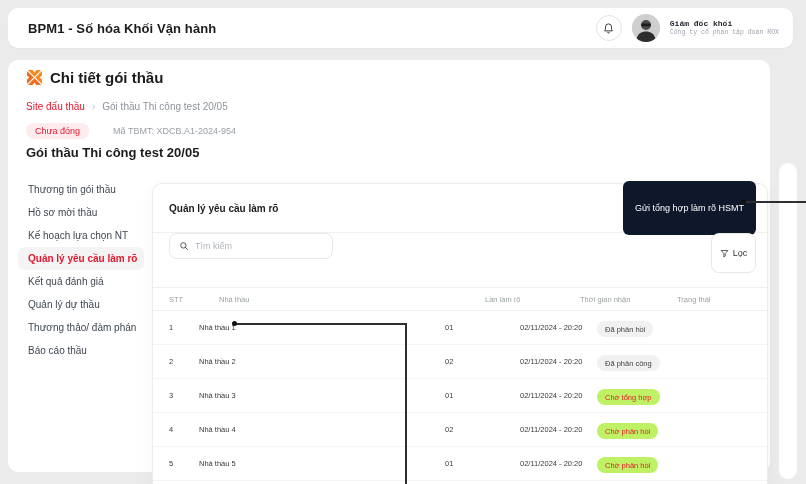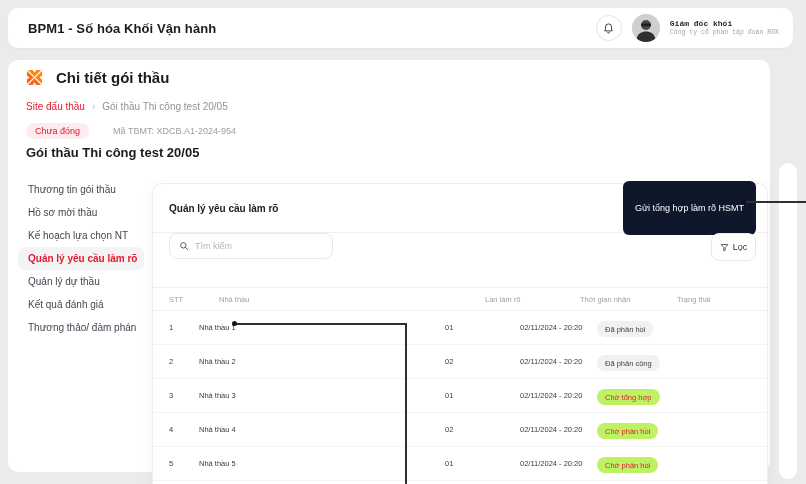--- a/index.html
+++ b/index.html
@@ -21,21 +21,21 @@
   .bell-btn { width:26px; height:26px; border-radius:50%; background:#fff;
     border:1px solid #e4e4e4; display:flex; align-items:center; justify-content:center; cursor:pointer; }
   .avatar { width:28px; height:28px; border-radius:50%; background:#d4d4d4;
     overflow:hidden; display:flex; align-items:flex-end; justify-content:center; }
   .user-texts { display:flex; flex-direction:column; line-height:1.25; }
   .user-name { font-size:8px; font-weight:bold; color:#24292f; }
   .user-company { font-size:6.5px; color:#a0a5ad; }
 
   
   .content-card { left:8px; top:60px; width:762px; height:412px; }
-  .title-row { position:absolute; left:18px; top:9px; display:flex; align-items:center; gap:13px; }
+  .title-row { position:absolute; left:18px; top:9px; display:flex; align-items:center; gap:7px; }
   .page-title { font-size:15px; font-weight:bold; }
   .breadcrumb { position:absolute; left:18px; top:41px; display:flex; align-items:center; gap:7px; font-size:10px; }
   .crumb-link { color:#e5182e; cursor:pointer; }
   .crumb-sep { color:#b9bec6; font-size:10px; }
   .crumb-current { color:#8d939c; }
   .status-row { position:absolute; left:18px; top:63px; display:flex; align-items:center; gap:24px; }
   .pill { font-size:9px; padding:3px 9px; border-radius:10px; white-space:nowrap; }
   .pill.danger { background:#fdebed; color:#e5182e; }
   .code-label { font-size:9px; color:#9aa0a6; }
   .page-heading { position:absolute; left:18px; top:85px; font-size:13px; font-weight:bold; }
@@ -53,21 +53,21 @@
     padding:0 11px 0 16px; border-bottom:1px solid #f0f0f0; }
   .panel-title { font-size:10px; font-weight:bold; }
   .primary-btn { background:#0f172a; color:#fff; border:none; border-radius:6px;
     font-size:9px; font-family:inherit; padding:22px 12px; cursor:pointer; white-space:nowrap; }
   .toolbar { height:54px; display:flex; align-items:flex-start; justify-content:space-between; padding:0 11px 0 16px; }
   .search-box { width:164px; height:26px; border:1px solid #e8e8e8; border-radius:8px;
     display:flex; align-items:center; gap:6px; padding:0 9px; background:#fff; }
   .search-box input { border:none; outline:none; width:100%; font-size:9px;
     font-family:inherit; color:#333; background:transparent; }
   .search-box input::placeholder { color:#b0b6bd; }
-  .filter-btn { width:45px; height:28px; border:1px solid #e8e8e8; background:#fff; border-radius:8px;
+  .filter-btn { width:45px; height:40px; border:1px solid #e8e8e8; background:#fff; border-radius:8px;
     display:flex; align-items:center; justify-content:center; gap:4px; font-size:9px; color:#2f2f2f;
     font-family:inherit; cursor:pointer; }
 
   .grid-row { display:grid; grid-template-columns:30px 246px 75px 77px 1fr; align-items:center;
     padding:0 16px; }
   .table-header { height:24px; border-top:1px solid #f0f0f0; border-bottom:1px solid #f0f0f0;gap:20px; }
   .table-header span { font-size:7.5px; color:#9aa39f; }
   .t-row { height:34px; border-bottom:1px solid #f4f4f4; }
   .t-row .cell { font-size:7.5px; color:#3a3a3a; }
   .badge { display:inline-block; font-size:7.5px; padding:3.5px 8px; border-radius:10px; white-space:nowrap; }
@@ -138,23 +138,24 @@
     <span class="code-label">Mã TBMT: XDCB.A1-2024-954</span>
   </div>
 
   <h2 class="page-heading">Gói thầu Thi công test 20/05</h2>
 
   <nav class="side-nav" id="side-nav">
       <div class="side-item">Thương tin gói thầu</div>
       <div class="side-item">Hồ sơ mời thầu</div>
       <div class="side-item">Kế hoạch lựa chọn NT</div>
       <div class="side-item active">Quản lý yêu cầu làm rõ</div>
+      <div class="side-item">Kết quả đánh giá</div>
       <div class="side-item">Quản lý dự thầu</div>
-      <div class="side-item">Kết quả đánh giá</div>
       <div class="side-item">Thương thảo/ đàm phán</div>
+      <div class="side-item">Báo cáo thầu</div>
     </nav>
 </div>
 
 <div class="card table-panel">
   <div class="panel-head">
     <span class="panel-title">Quản lý yêu cầu làm rõ</span>
     <button class="primary-btn">Gửi tổng hợp làm rõ HSMT</button>
   </div>
 
   <div class="toolbar">

